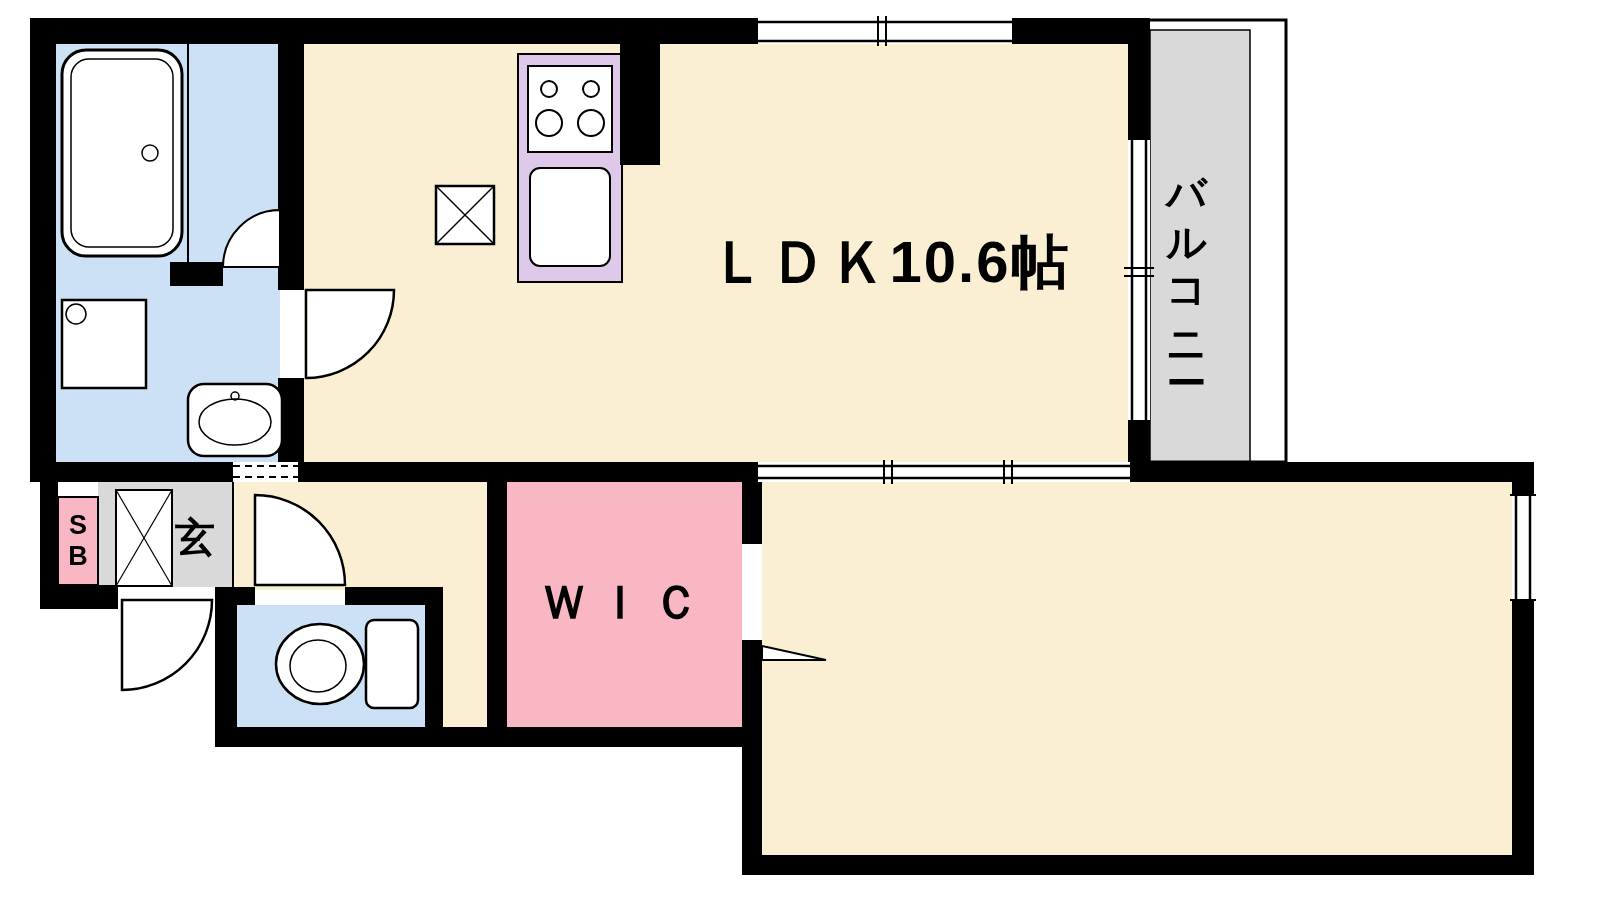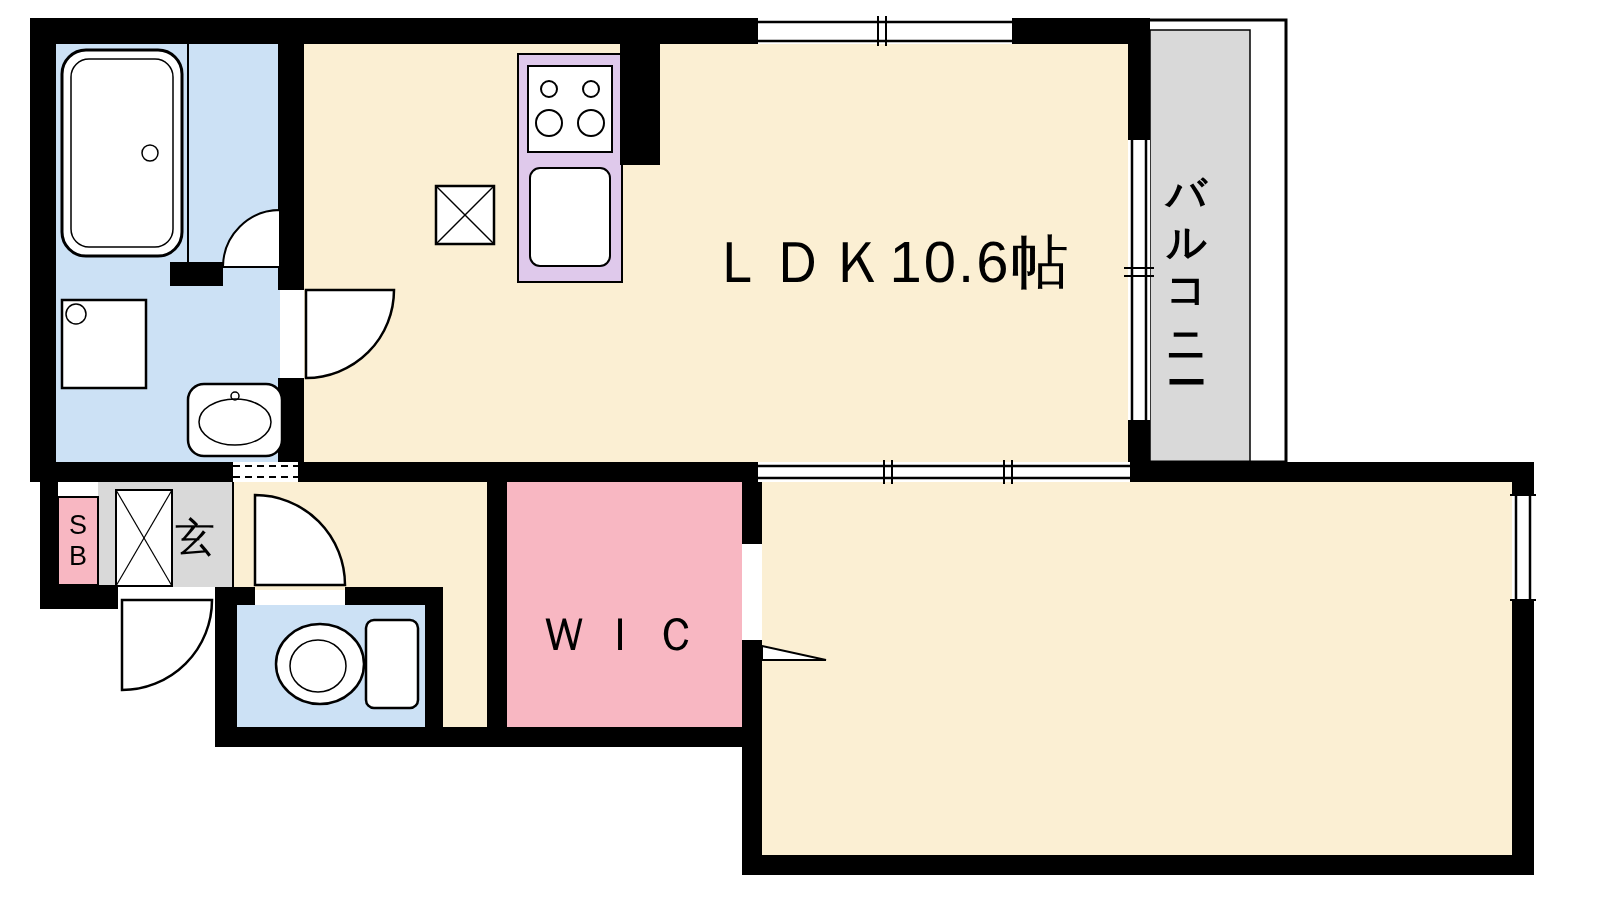--- a/index.html
+++ b/index.html
@@ -7,29 +7,29 @@
     position:relative;
     width:1600px;height:900px;
     background:#ffffff;
     overflow:hidden;
     font-family:"Liberation Sans","DejaVu Sans",sans-serif;
   }
   .plan-svg{position:absolute;left:0;top:0;}
   .label{
     position:absolute;
     color:#000;
-    font-weight:400;
+    font-weight:700;
     text-align:center;
     line-height:1.05;
     white-space:pre-line;
     pointer-events:none;
   }
   .label-ldk{left:540px;top:232px;width:700px;font-size:58px;letter-spacing:2px;}
   .label-western{left:850px;top:574px;width:490px;font-size:58px;letter-spacing:2px;}
-  .label-wic{left:505px;top:578px;width:240px;font-size:46px;letter-spacing:10px;margin-top:32px;}
+  .label-wic{left:505px;top:578px;width:240px;font-size:46px;letter-spacing:10px;}
   .label-balcony{
     left:1166px;top:84px;height:350px;
     writing-mode:vertical-rl;
     font-size:40px;letter-spacing:8px;font-weight:600;
   }
   .label-genkan{left:150px;top:516px;width:90px;font-size:40px;}
   .label-sb{left:57px;top:510px;width:42px;font-size:27px;line-height:1.15;}
 </style>
 </head>
 <body>

